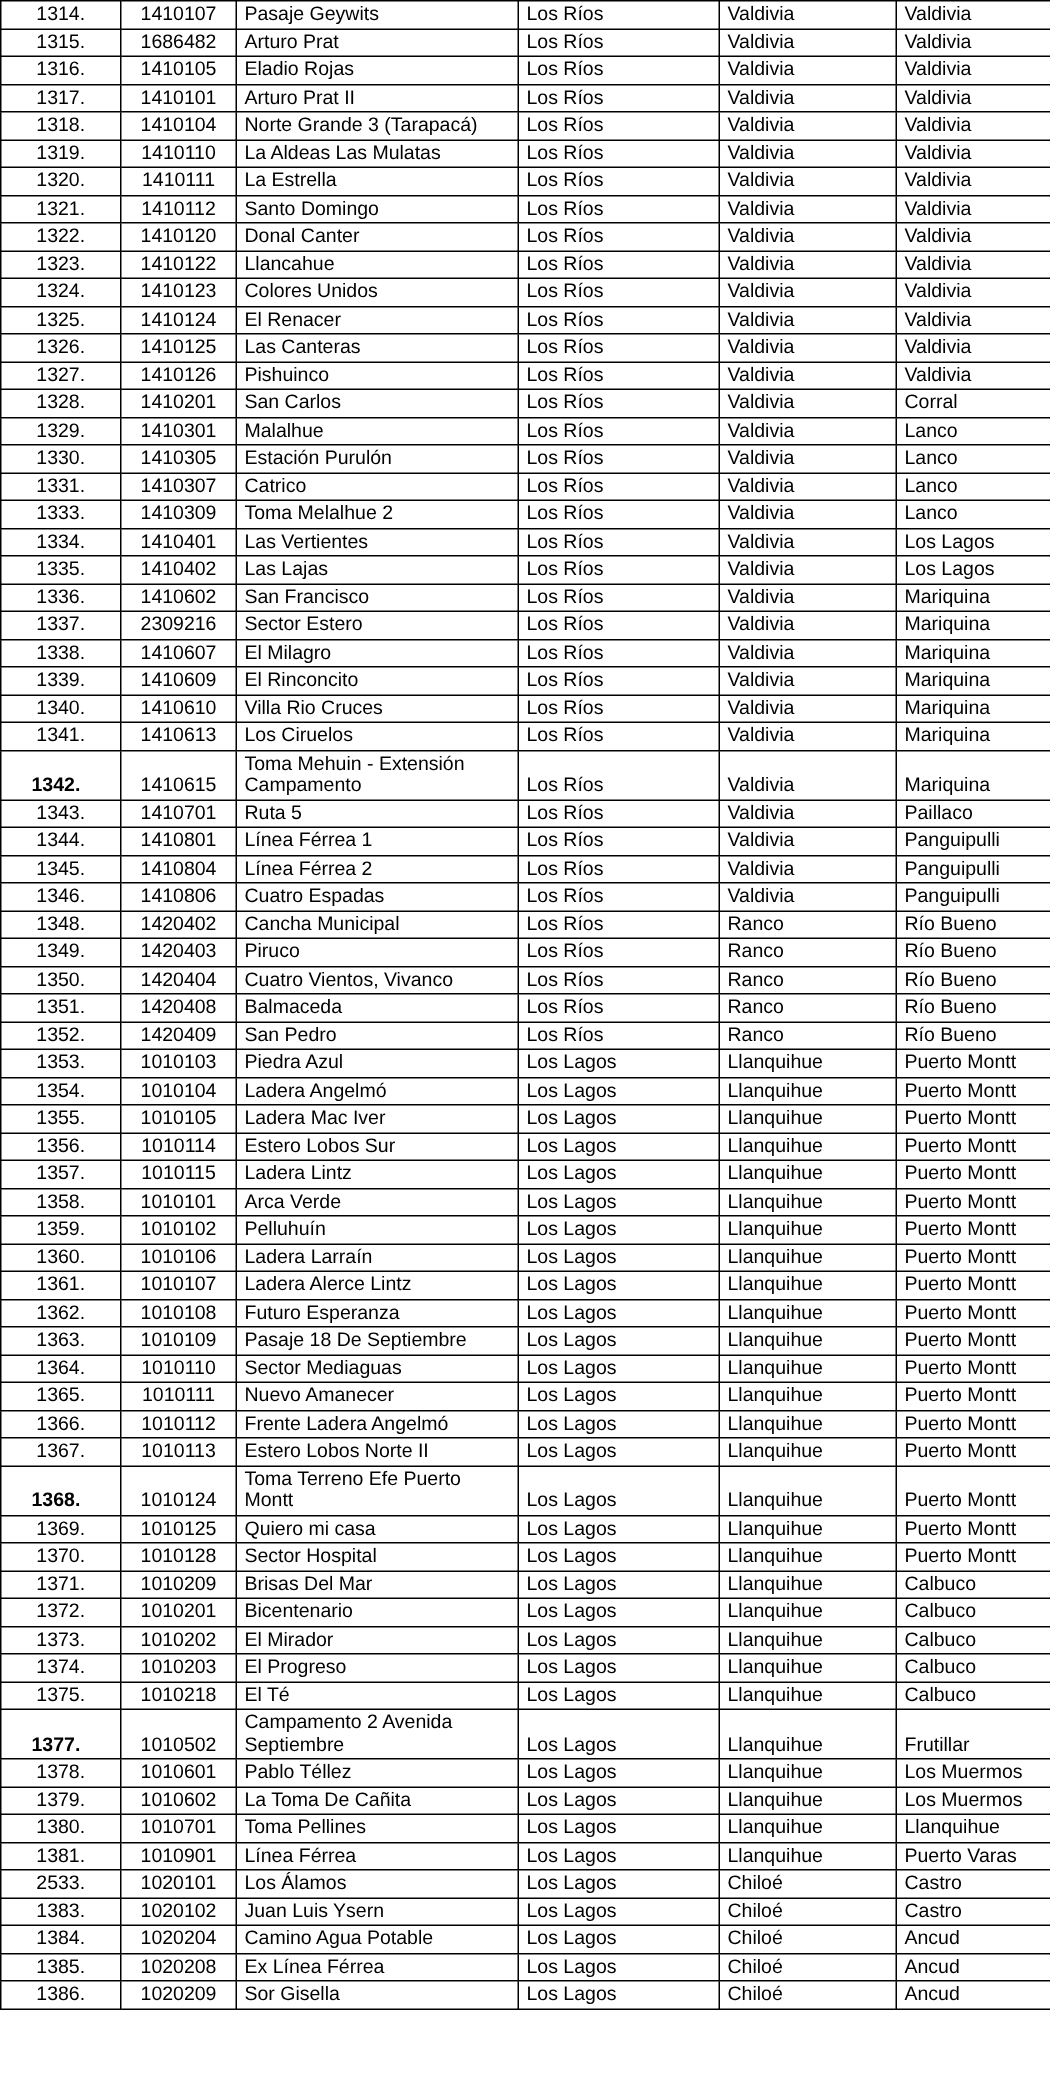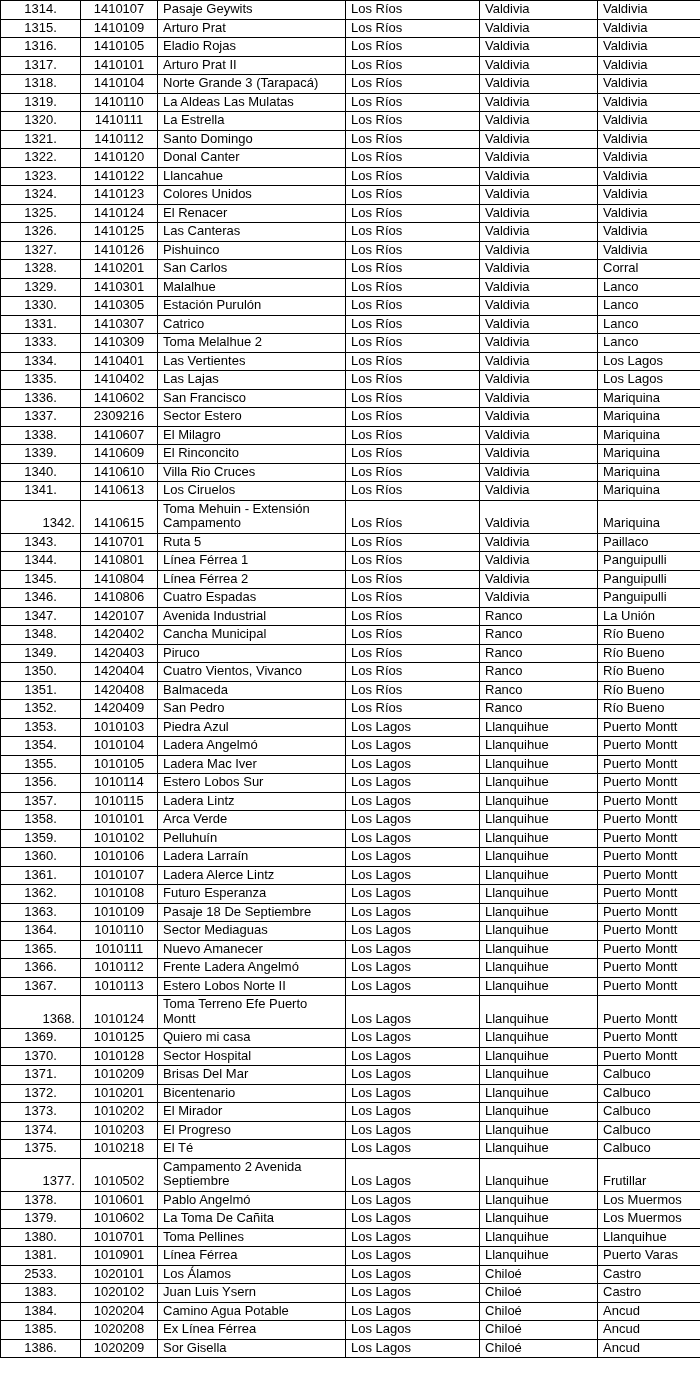--- a/index.html
+++ b/index.html
@@ -27,38 +27,38 @@
     line-height: 14.5px;
     overflow: hidden;
   }
   .col-num      { width: 80px;  text-align: center; }
   .col-code     { width: 77px;  text-align: center; }
   .col-name     { width: 188px; text-align: left; }
   .col-region   { width: 134px; text-align: left; }
   .col-province { width: 118px; text-align: left; }
   .col-commune  { width: 103px; text-align: left; }
   tr.tall td { height: 33px; margin-top: 44px; }
-  tr.tall .col-num { text-align: right; padding-left: 20px; }
+  tr.tall .col-num { text-align: left; padding-left: 20px; font-weight: bold; }
 </style>
 </head>
 <body>
 
 <table class="settlements">
   <tbody>
       <tr>
         <td class="col-num">1314.</td>
         <td class="col-code">1410107</td>
         <td class="col-name">Pasaje Geywits</td>
         <td class="col-region">Los Ríos</td>
         <td class="col-province">Valdivia</td>
         <td class="col-commune">Valdivia</td>
       </tr>
       <tr>
         <td class="col-num">1315.</td>
-        <td class="col-code">1410109</td>
+        <td class="col-code">1686482</td>
         <td class="col-name">Arturo Prat</td>
         <td class="col-region">Los Ríos</td>
         <td class="col-province">Valdivia</td>
         <td class="col-commune">Valdivia</td>
       </tr>
       <tr>
         <td class="col-num">1316.</td>
         <td class="col-code">1410105</td>
         <td class="col-name">Eladio Rojas</td>
         <td class="col-region">Los Ríos</td>
@@ -291,28 +291,20 @@
       </tr>
       <tr>
         <td class="col-num">1346.</td>
         <td class="col-code">1410806</td>
         <td class="col-name">Cuatro Espadas</td>
         <td class="col-region">Los Ríos</td>
         <td class="col-province">Valdivia</td>
         <td class="col-commune">Panguipulli</td>
       </tr>
       <tr>
-        <td class="col-num">1347.</td>
-        <td class="col-code">1420107</td>
-        <td class="col-name">Avenida Industrial</td>
-        <td class="col-region">Los Ríos</td>
-        <td class="col-province">Ranco</td>
-        <td class="col-commune">La Unión</td>
-      </tr>
-      <tr>
         <td class="col-num">1348.</td>
         <td class="col-code">1420402</td>
         <td class="col-name">Cancha Municipal</td>
         <td class="col-region">Los Ríos</td>
         <td class="col-province">Ranco</td>
         <td class="col-commune">Río Bueno</td>
       </tr>
       <tr>
         <td class="col-num">1349.</td>
         <td class="col-code">1420403</td>
@@ -533,21 +525,21 @@
         <td class="col-num">1377.</td>
         <td class="col-code">1010502</td>
         <td class="col-name">Campamento 2 Avenida Septiembre</td>
         <td class="col-region">Los Lagos</td>
         <td class="col-province">Llanquihue</td>
         <td class="col-commune">Frutillar</td>
       </tr>
       <tr>
         <td class="col-num">1378.</td>
         <td class="col-code">1010601</td>
-        <td class="col-name">Pablo Angelmó</td>
+        <td class="col-name">Pablo Téllez</td>
         <td class="col-region">Los Lagos</td>
         <td class="col-province">Llanquihue</td>
         <td class="col-commune">Los Muermos</td>
       </tr>
       <tr>
         <td class="col-num">1379.</td>
         <td class="col-code">1010602</td>
         <td class="col-name">La Toma De Cañita</td>
         <td class="col-region">Los Lagos</td>
         <td class="col-province">Llanquihue</td>

